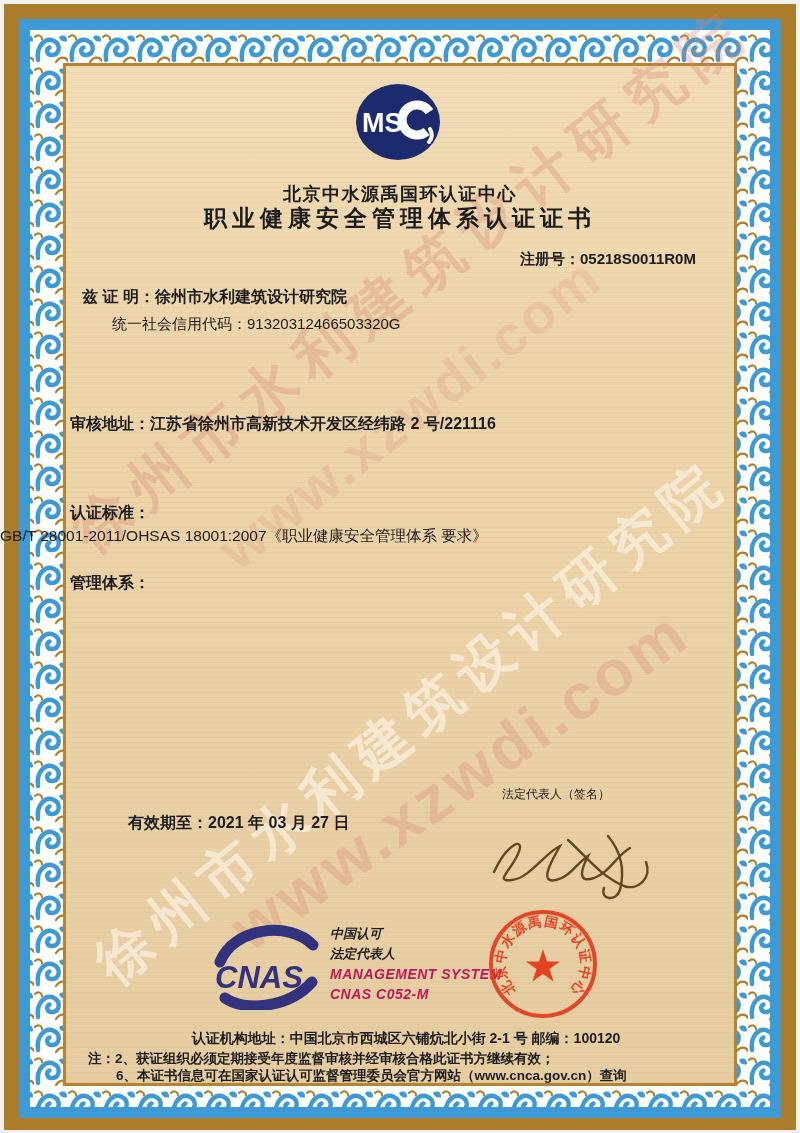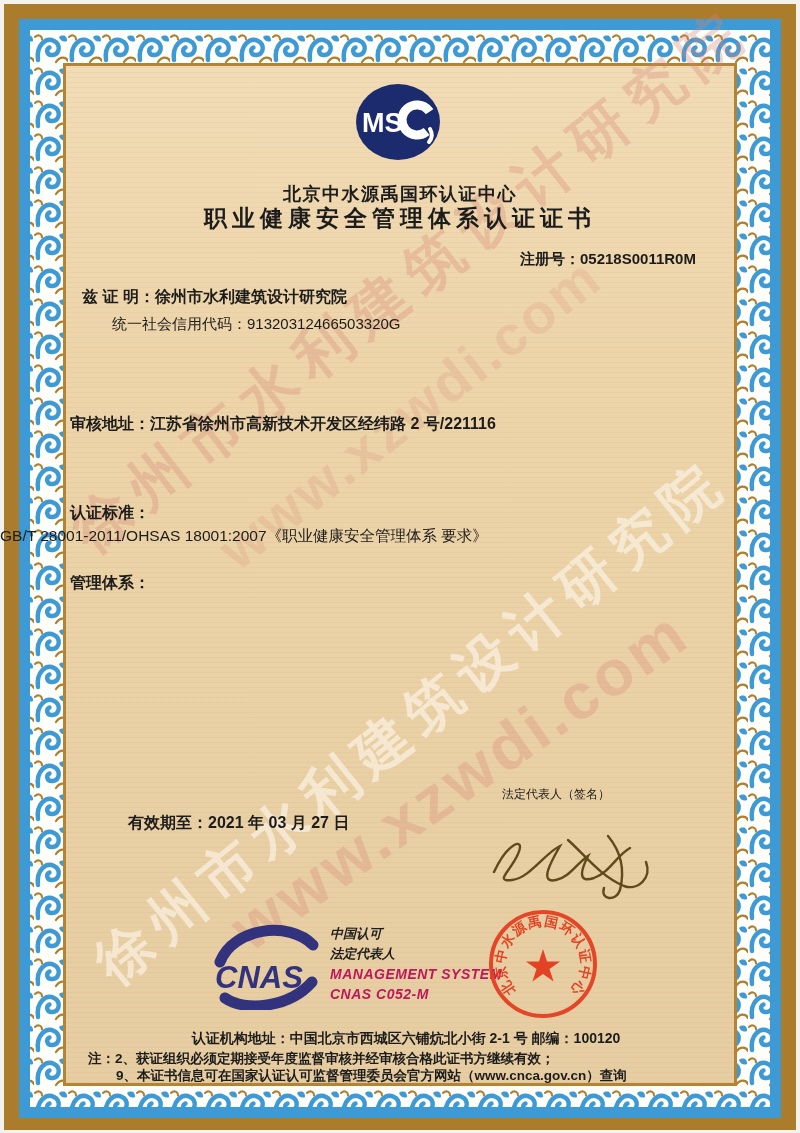--- a/index.html
+++ b/index.html
@@ -124,15 +124,15 @@
       </defs>
       <circle cx="56" cy="56" r="52" fill="none" stroke="#e33b1d" stroke-width="4" opacity="0.92"></circle>
       <polygon fill="#e33b1d" opacity="0.95" points="56,41 60.0,53.4 73.1,53.4 62.5,61.1 66.6,73.6 56,65.9 45.4,73.6 49.5,61.1 38.9,53.4 52.0,53.4"></polygon>
       <text font-size="13.5" font-weight="bold" fill="#e33b1d" letter-spacing="1.5" font-family="Liberation Sans, sans-serif" opacity="0.95">
         <textPath href="#sealArc" startOffset="0">北京中水源禹国环认证中心</textPath>
       </text>
     </svg>
 
     <div class="abs f-addr">认证机构地址：中国北京市西城区六铺炕北小街 2-1 号  邮编：100120</div>
     <div class="abs f-note1">注：2、获证组织必须定期接受年度监督审核并经审核合格此证书方继续有效；</div>
-    <div class="abs f-note2">9、本证书信息可在国家认证认可监督管理委员会官方网站（www.cnca.gov.cn）查询</div>
+    <div class="abs f-note2">6、本证书信息可在国家认证认可监督管理委员会官方网站（www.cnca.gov.cn）查询</div>
   </div>
 </div>
 
 </body></html>

